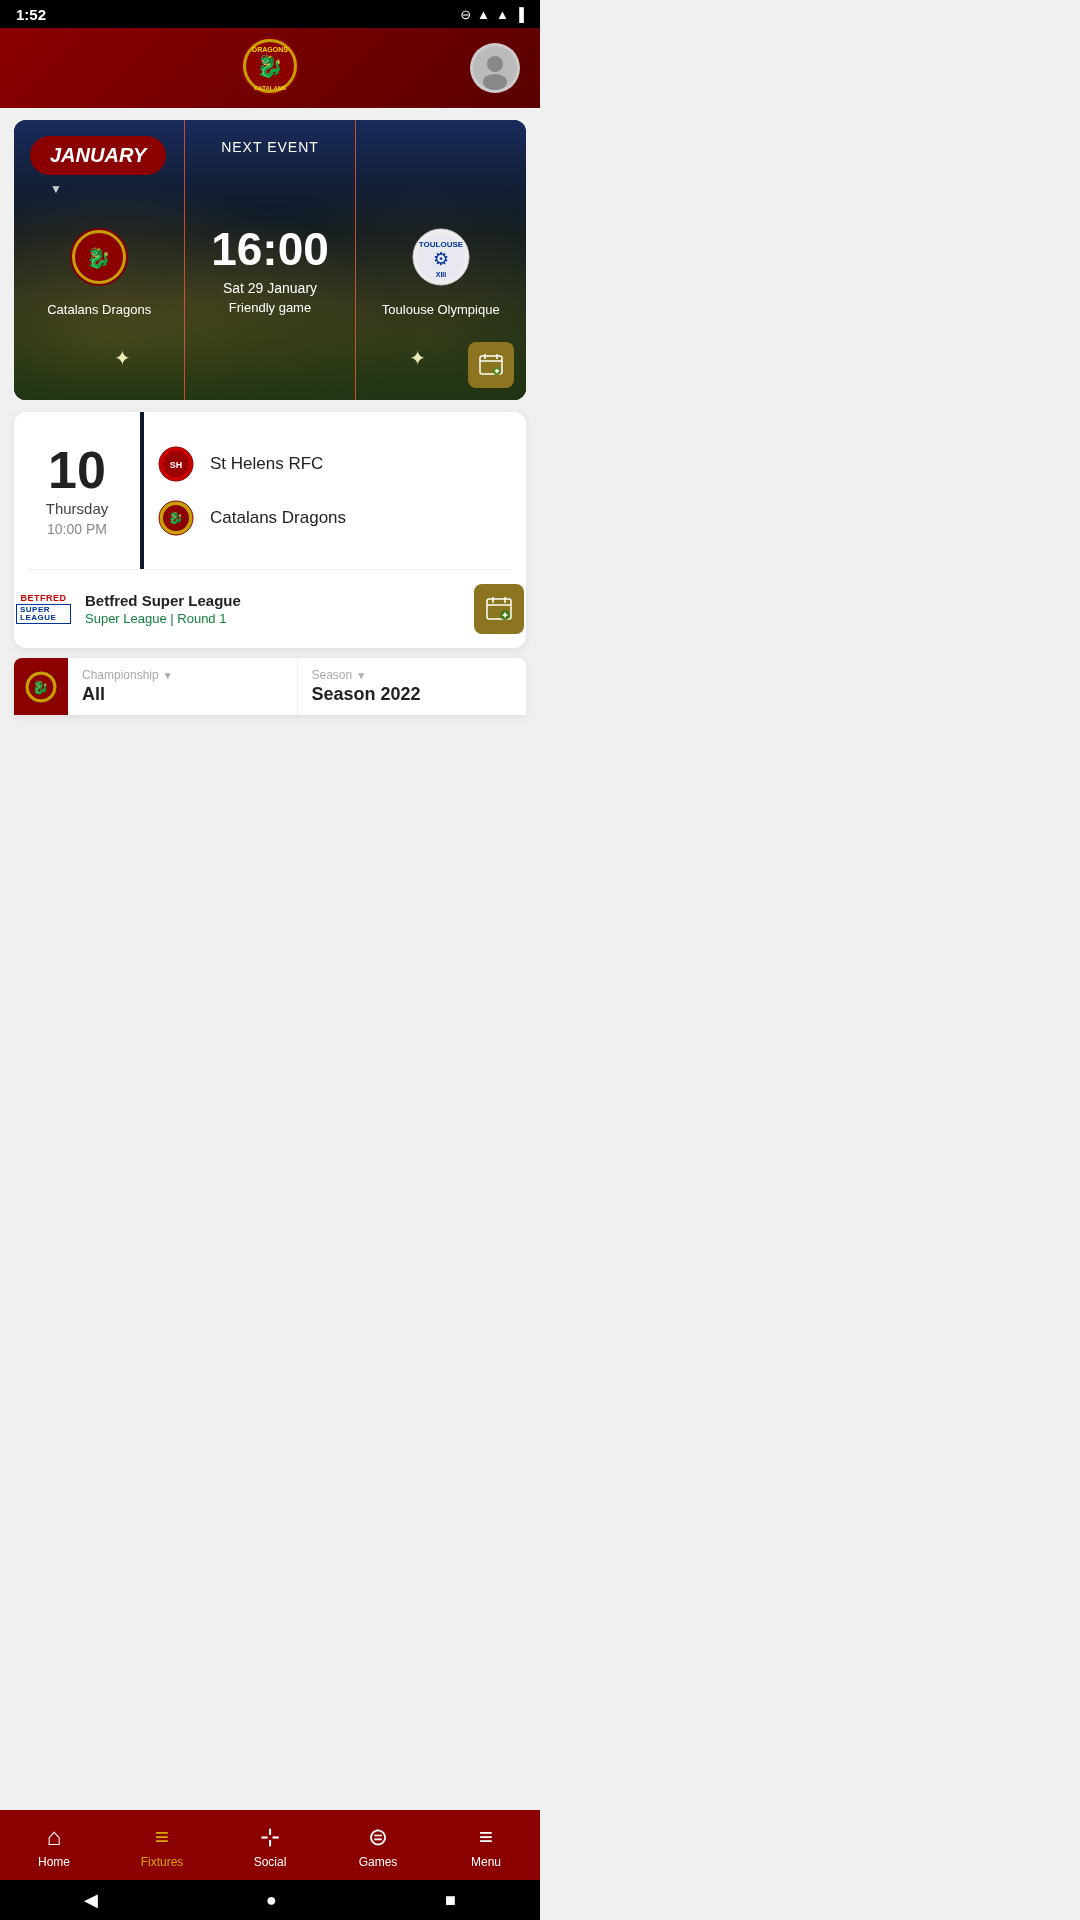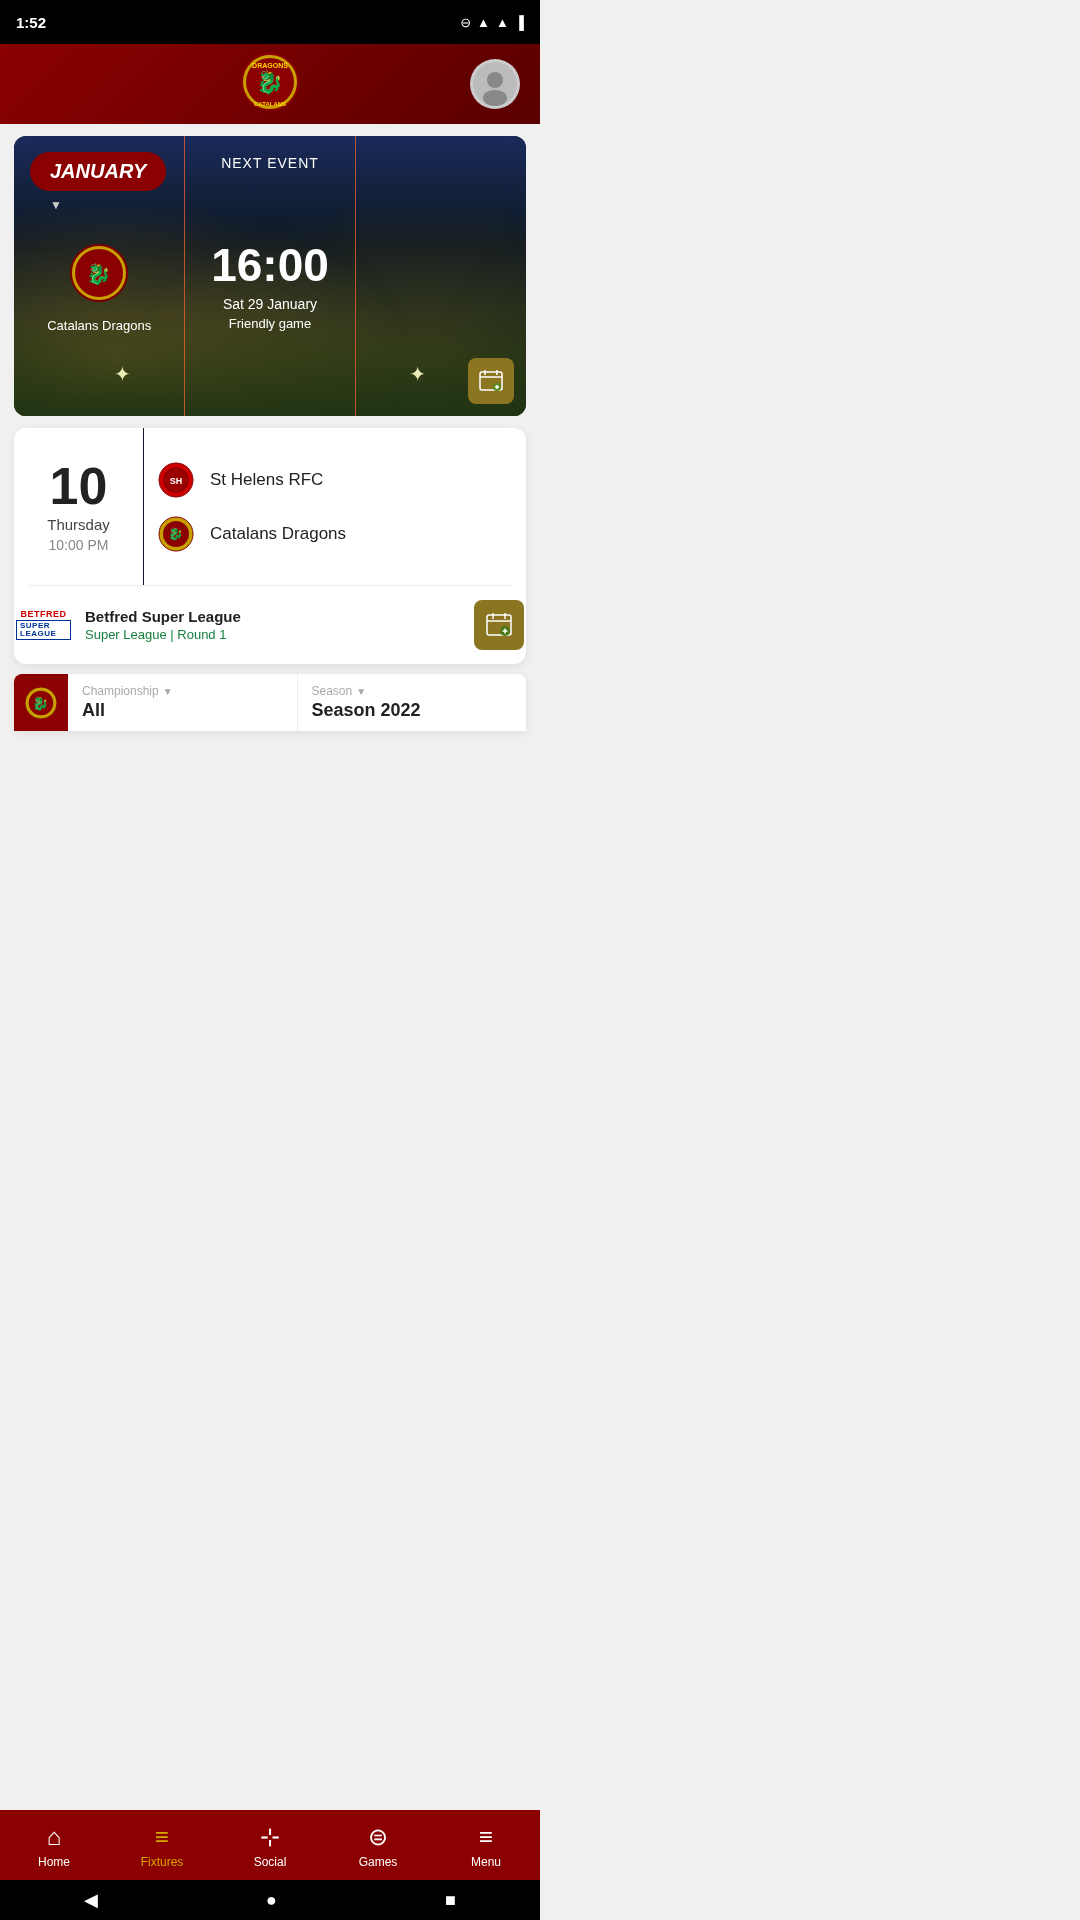--- a/index.html
+++ b/index.html
@@ -13,21 +13,21 @@
     }
 
     
     .status-bar {
       background: #000;
       color: #fff;
       display: flex;
       justify-content: space-between;
       align-items: center;
       padding: 6px 16px;
-      height: 44px;
+      height: 28px;
     }
     .status-time { font-size: 15px; font-weight: bold; }
     .status-icons { display: flex; align-items: center; gap: 6px; font-size: 13px; }
 
     
     .top-header {
       background: linear-gradient(135deg, #8b0000 0%, #5a0000 100%);
       display: flex;
       justify-content: center;
       align-items: center;
@@ -216,21 +216,21 @@
       display: flex;
       align-items: stretch;
     }
     .match-date-col {
       width: 130px;
       min-height: 120px;
       display: flex;
       flex-direction: column;
       align-items: center;
       justify-content: center;
-      border-right: 1px solid #0f172a;
+      border-right: 4px solid #0f172a;
       padding: 32px 12px;
     }
     .match-day-num {
       font-size: 52px;
       font-weight: bold;
       color: #222;
       line-height: 1;
     }
     .match-day-name {
       font-size: 15px;
@@ -528,20 +528,33 @@
     </div>
     <div class="team-name">Catalans Dragons</div>
   </div>
 
   <div class="event-center">
     <div class="event-time">16:00</div>
     <div class="event-date">Sat 29  January</div>
     <div class="event-type">Friendly game</div>
   </div>
 
+  <div class="event-right-team">
+    <div class="team-logo-circle">
+      <svg viewBox="0 0 60 60" width="60" height="60">
+        <circle cx="30" cy="30" r="28" fill="#eee" stroke="#ccc" stroke-width="1"></circle>
+        <circle cx="30" cy="30" r="24" fill="#e8e8f0"></circle>
+
+        <text x="30" y="20" text-anchor="middle" font-size="8" fill="#003399" font-weight="bold">TOULOUSE</text>
+        <text x="30" y="38" text-anchor="middle" font-size="18" fill="#003399">⚙</text>
+        <text x="30" y="50" text-anchor="middle" font-size="7" fill="#003399" font-weight="bold">XIII</text>
+      </svg>
+    </div>
+    <div class="team-name">Toulouse Olympique</div>
+  </div>
 
   <div class="calendar-add-btn">
     <svg width="26" height="26" viewBox="0 0 26 26" fill="none">
       <rect x="2" y="4" width="22" height="18" rx="2" fill="none" stroke="white" stroke-width="1.5"></rect>
       <line x1="2" y1="9" x2="24" y2="9" stroke="white" stroke-width="1.5"></line>
       <line x1="7" y1="2" x2="7" y2="7" stroke="white" stroke-width="1.5"></line>
       <line x1="19" y1="2" x2="19" y2="7" stroke="white" stroke-width="1.5"></line>
       <circle cx="19" cy="19" r="4" fill="#5a8a20"></circle>
       <line x1="19" y1="17" x2="19" y2="21" stroke="white" stroke-width="1.5"></line>
       <line x1="17" y1="19" x2="21" y2="19" stroke="white" stroke-width="1.5"></line>

